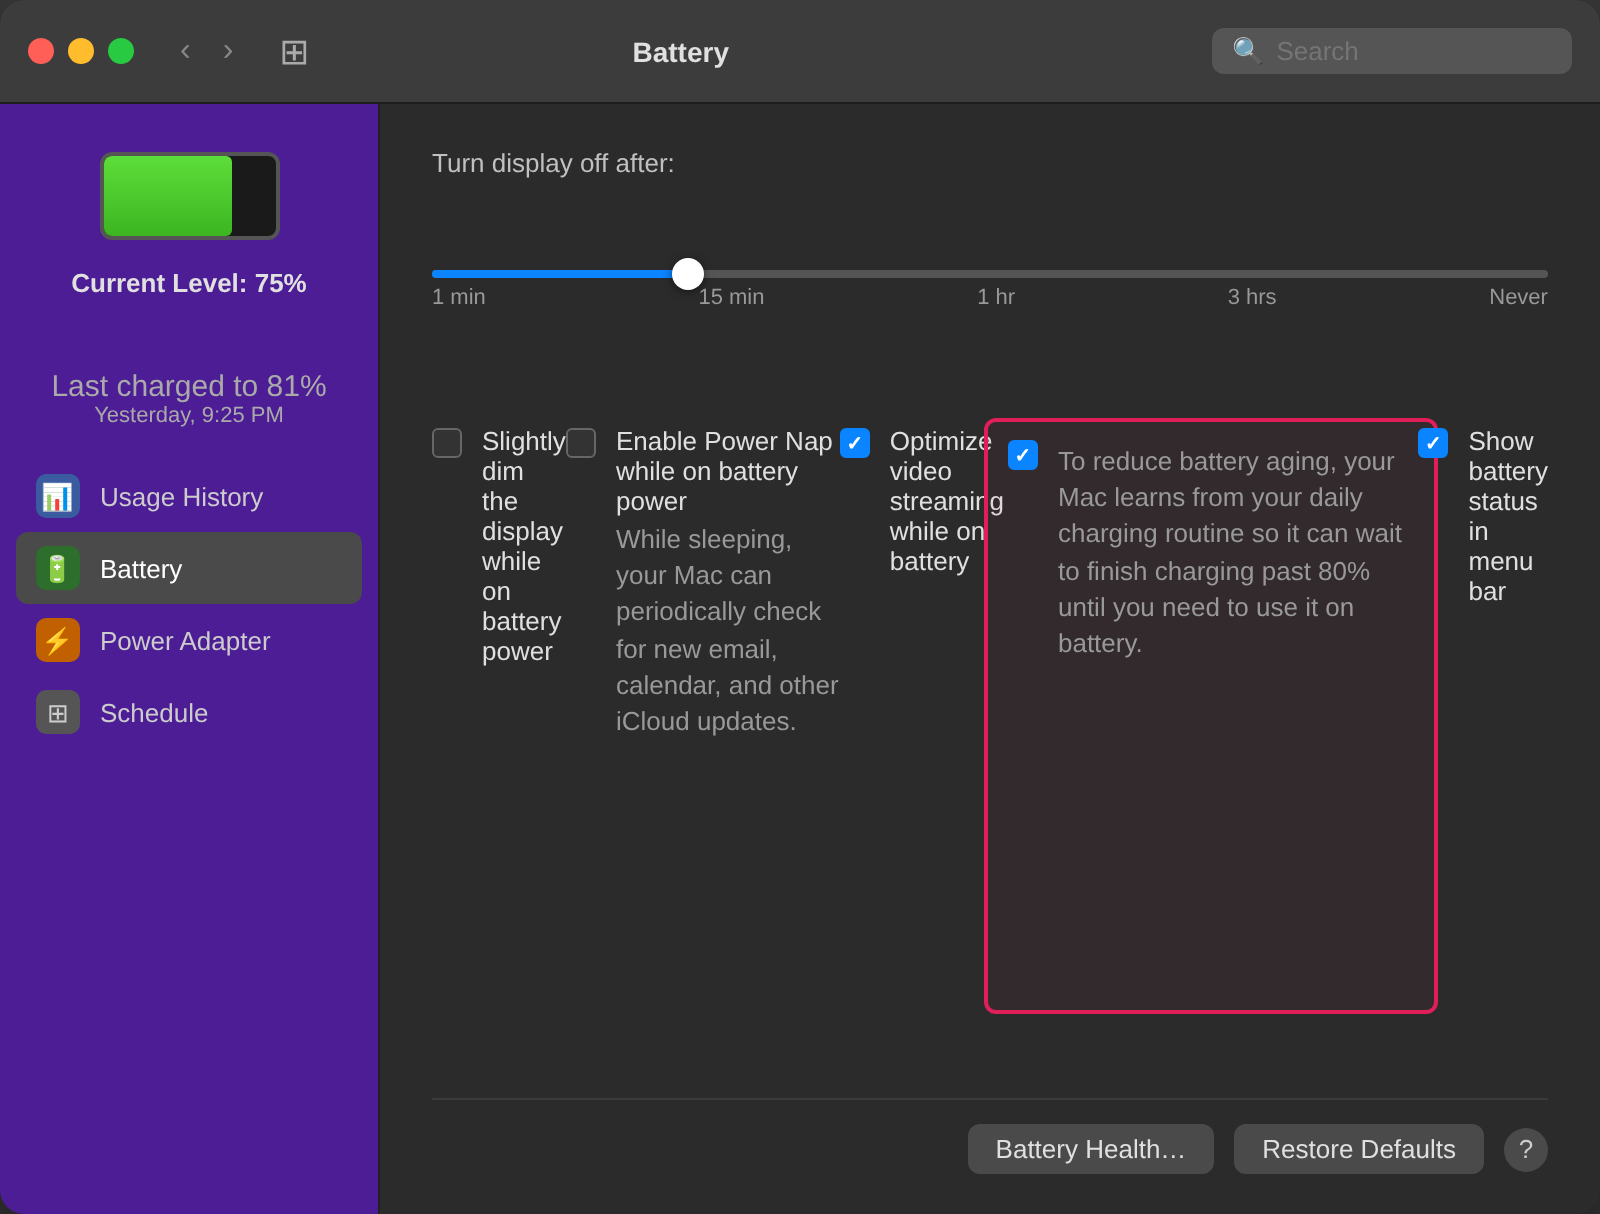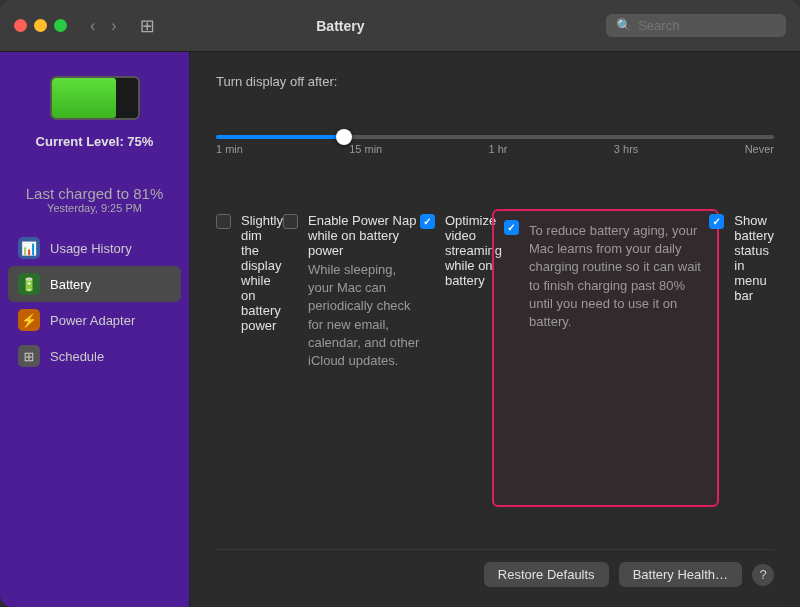--- a/index.html
+++ b/index.html
@@ -440,19 +440,19 @@
         <div class="option-row">
           <div class="checkbox checked"></div>
           <div class="option-text-group">
             <span class="option-label">Show battery status in menu bar</span>
           </div>
         </div>
 
       </div>
 
       <div class="footer">
+        <button class="footer-btn">Battery Health…</button>
         <button class="footer-btn">Restore Defaults</button>
-        <button class="footer-btn">Battery Health…</button>
         <button class="help-btn">?</button>
       </div>
     </div>
   </div>
 </div>
 
 </body></html>

